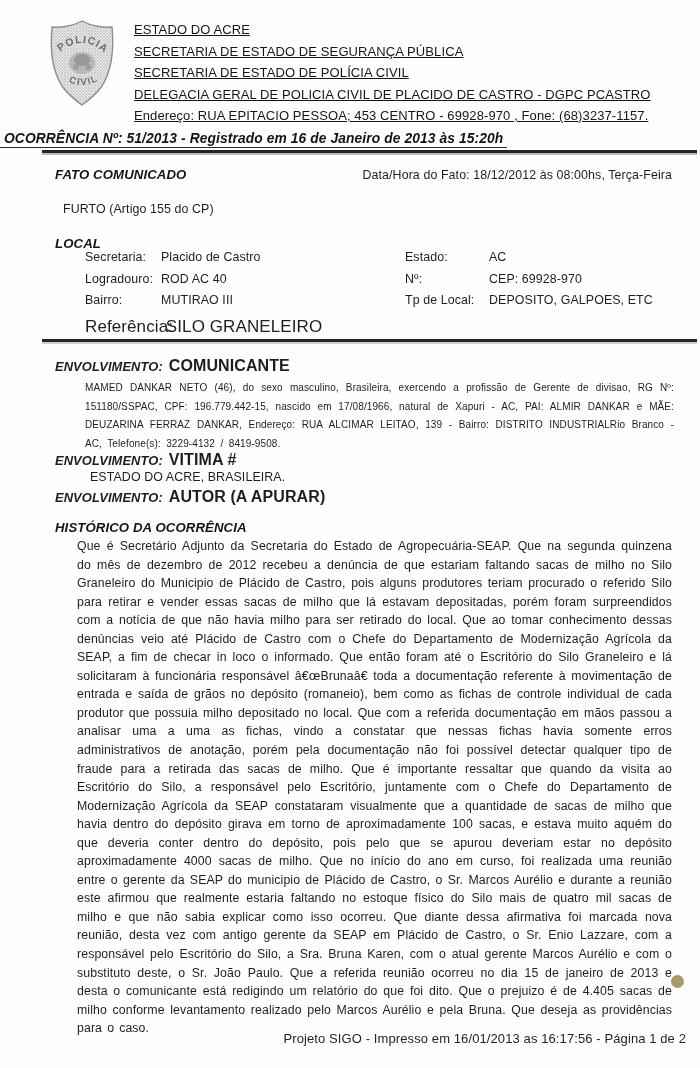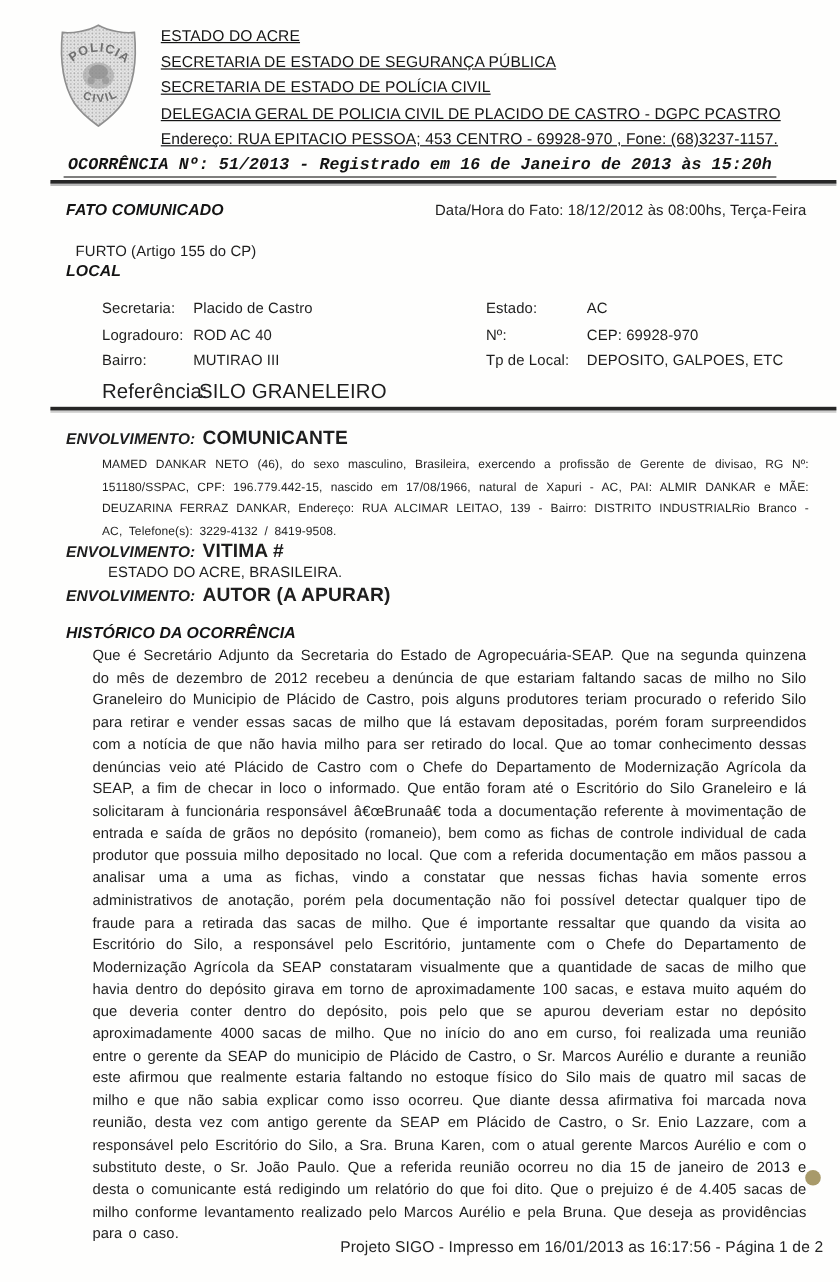--- a/index.html
+++ b/index.html
@@ -7,38 +7,38 @@
     width:700px;height:1068px;position:relative;margin:0 auto;
     background:#fefefd;color:#1e1e1e;overflow:hidden;
     font-family:"Liberation Sans", sans-serif;
     letter-spacing:.1px;
   }
   
   .header{position:absolute;left:46px;top:14px;display:flex;gap:16px;}
   .badge{width:72px;height:90px;margin-top:4px;flex:0 0 auto;}
   .header-lines{font-size:13px;line-height:21.5px;padding-top:5px;white-space:nowrap;color:#161616;text-decoration:underline;}
   
-  .title{position:absolute;top:131px;left:0;width:100%;text-align:center;
-         font-style:italic;font-weight:bold;font-size:13.8px;color:#141414;font-family:Liberation Mono, monospace;}
+  .title{position:absolute;top:131px;left:0;width:100%;
+         font-style:italic;font-weight:bold;font-size:13.8px;color:#141414;}
   .title span{border-bottom:1.5px solid #2a2a2a;padding:0 4px 1px 4px;}
   .rule{position:absolute;left:42px;right:3px;height:3px;background:#262626;
         box-shadow:0 2px 0 rgba(60,60,60,.35);}
   .rule1{top:150px;}
   .rule2{top:339px;box-shadow:0 2px 0 rgba(60,60,60,.25);}
   
   .h-bi{font-style:italic;font-weight:bold;font-size:13.2px;color:#141414;}
   .env-label{font-style:italic;font-weight:bold;font-size:12.9px;}
   .env-role{font-style:normal;font-weight:bold;font-size:16px;margin-left:6px;}
   
   .fato-row{position:absolute;top:167px;left:55px;right:28px;display:flex;
             justify-content:space-between;align-items:baseline;}
   .datetime{font-size:12.4px;}
   .crime{position:absolute;top:202px;left:63px;font-size:12.4px;}
   
-  .local-h{position:absolute;top:218px;left:55px;}
+  .local-h{position:absolute;top:236px;left:55px;}
   .local-grid{position:absolute;top:247px;left:85px;display:grid;
               grid-template-columns:76px 244px 84px 168px;
               font-size:12.4px;line-height:21.5px;}
   .local-grid .wrapcell{line-height:21.5px;}
   .referencia{position:absolute;top:317px;left:85px;font-size:17px;}
   .referencia .lab{display:inline-block;width:76px;}
   
   .env1-h{position:absolute;top:357px;left:55px;}
   .env1-body{position:absolute;top:379px;left:85px;right:26px;
              font-size:10px;line-height:18.6px;text-align:justify;word-spacing:2.6px;}

